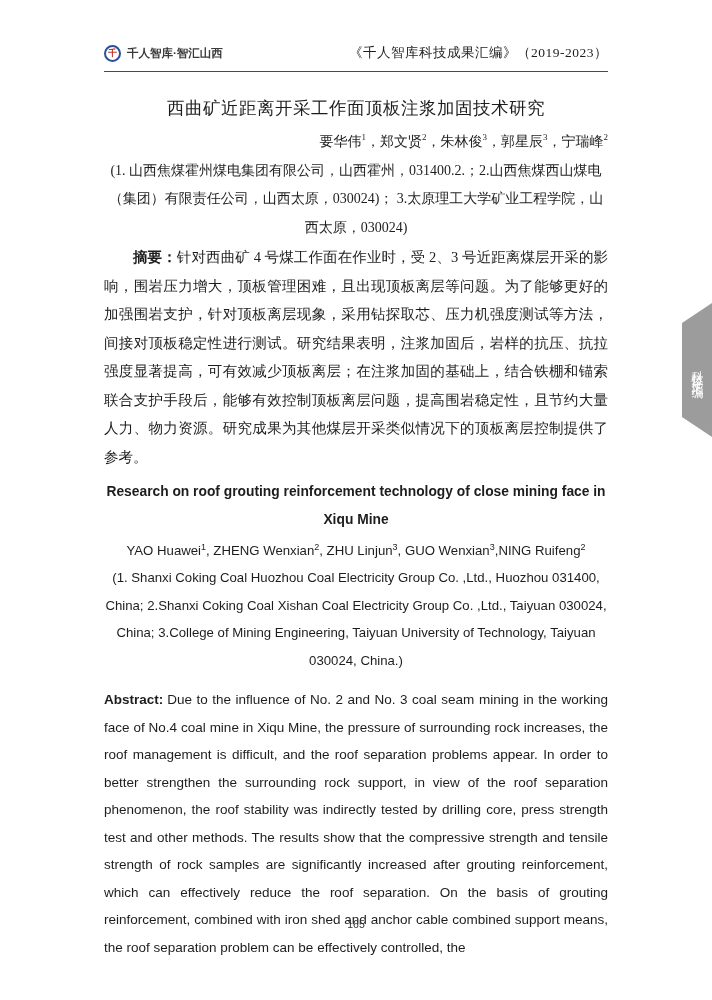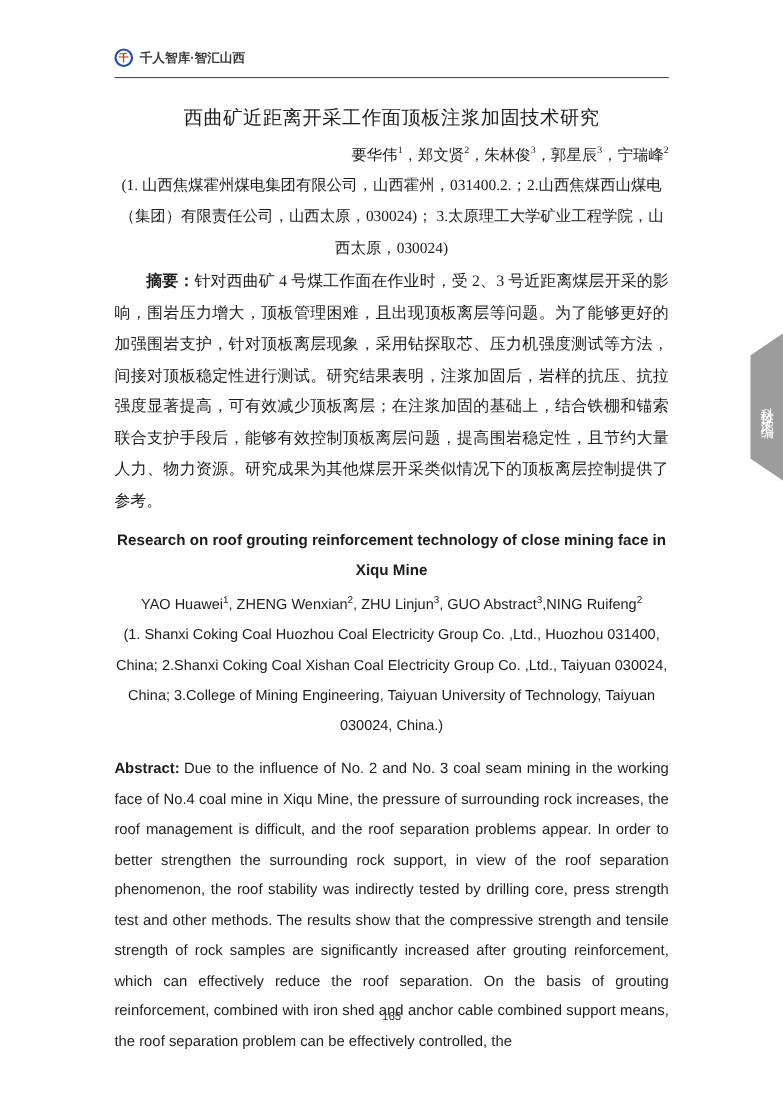--- a/index.html
+++ b/index.html
@@ -103,34 +103,35 @@
 
   <div class="content">
 
     <div class="hdr">
       <div class="h-left">
         <span class="logo">
           <span class="logo-glyph">千</span>
         </span>
         <span>千人智库·智汇山西</span>
       </div>
+      <div class="h-right">《千人智库科技成果汇编》（2019-2023）</div>
     </div>
 
     <h1 class="title-cn">西曲矿近距离开采工作面顶板注浆加固技术研究</h1>
 
     <p class="authors-cn"><span><span>要华伟</span><sup>1</sup><span>，</span></span><span><span>郑文贤</span><sup>2</sup><span>，</span></span><span><span>朱林俊</span><sup>3</sup><span>，</span></span><span><span>郭星辰</span><sup>3</sup><span>，</span></span><span><span>宁瑞峰</span><sup>2</sup><span></span></span></p>
 
     <p class="affil-cn">(1. 山西焦煤霍州煤电集团有限公司，山西霍州，031400.2.；2.山西焦煤西山煤电（集团）有限责任公司，山西太原，030024)； 3.太原理工大学矿业工程学院，山西太原，030024)</p>
 
     <p class="abstract-cn"><span class="lbl-cn">摘要：</span><span>针对西曲矿 4 号煤工作面在作业时，受 2、3 号近距离煤层开采的影响，围岩压力增大，顶板管理困难，且出现顶板离层等问题。为了能够更好的加强围岩支护，针对顶板离层现象，采用钻探取芯、压力机强度测试等方法，间接对顶板稳定性进行测试。研究结果表明，注浆加固后，岩样的抗压、抗拉强度显著提高，可有效减少顶板离层；在注浆加固的基础上，结合铁棚和锚索联合支护手段后，能够有效控制顶板离层问题，提高围岩稳定性，且节约大量人力、物力资源。研究成果为其他煤层开采类似情况下的顶板离层控制提供了参考。</span></p>
 
 
     <h2 class="title-en">Research on roof grouting reinforcement technology of close mining face in Xiqu Mine</h2>
 
-    <p class="authors-en"><span><span>YAO Huawei</span><sup>1</sup><span>, </span></span><span><span>ZHENG Wenxian</span><sup>2</sup><span>, </span></span><span><span>ZHU Linjun</span><sup>3</sup><span>, </span></span><span><span>GUO Abstract</span><sup>3</sup><span>,</span></span><span><span>NING Ruifeng</span><sup>2</sup><span></span></span></p>
+    <p class="authors-en"><span><span>YAO Huawei</span><sup>1</sup><span>, </span></span><span><span>ZHENG Wenxian</span><sup>2</sup><span>, </span></span><span><span>ZHU Linjun</span><sup>3</sup><span>, </span></span><span><span>GUO Wenxian</span><sup>3</sup><span>,</span></span><span><span>NING Ruifeng</span><sup>2</sup><span></span></span></p>
 
     <p class="affil-en">(1. Shanxi Coking Coal Huozhou Coal Electricity Group Co. ,Ltd., Huozhou 031400, China; 2.Shanxi Coking Coal Xishan Coal Electricity Group Co. ,Ltd., Taiyuan 030024, China; 3.College of Mining Engineering, Taiyuan University of Technology, Taiyuan 030024, China.)</p>
 
     <p class="abstract-en"><span class="lbl-en">Abstract:</span><span>Due to the influence of No. 2 and No. 3 coal seam mining in the working face of No.4 coal mine in Xiqu Mine, the pressure of surrounding rock increases, the roof management is difficult, and the roof separation problems appear. In order to better strengthen the surrounding rock support, in view of the roof separation phenomenon, the roof stability was indirectly tested by drilling core, press strength test and other methods. The results show that the compressive strength and tensile strength of rock samples are significantly increased after grouting reinforcement, which can effectively reduce the roof separation. On the basis of grouting reinforcement, combined with iron shed and anchor cable combined support means, the roof separation problem can be effectively controlled, the</span></p>
 
   </div>
 
   <div class="pagenum">165</div>
 
 </div>

